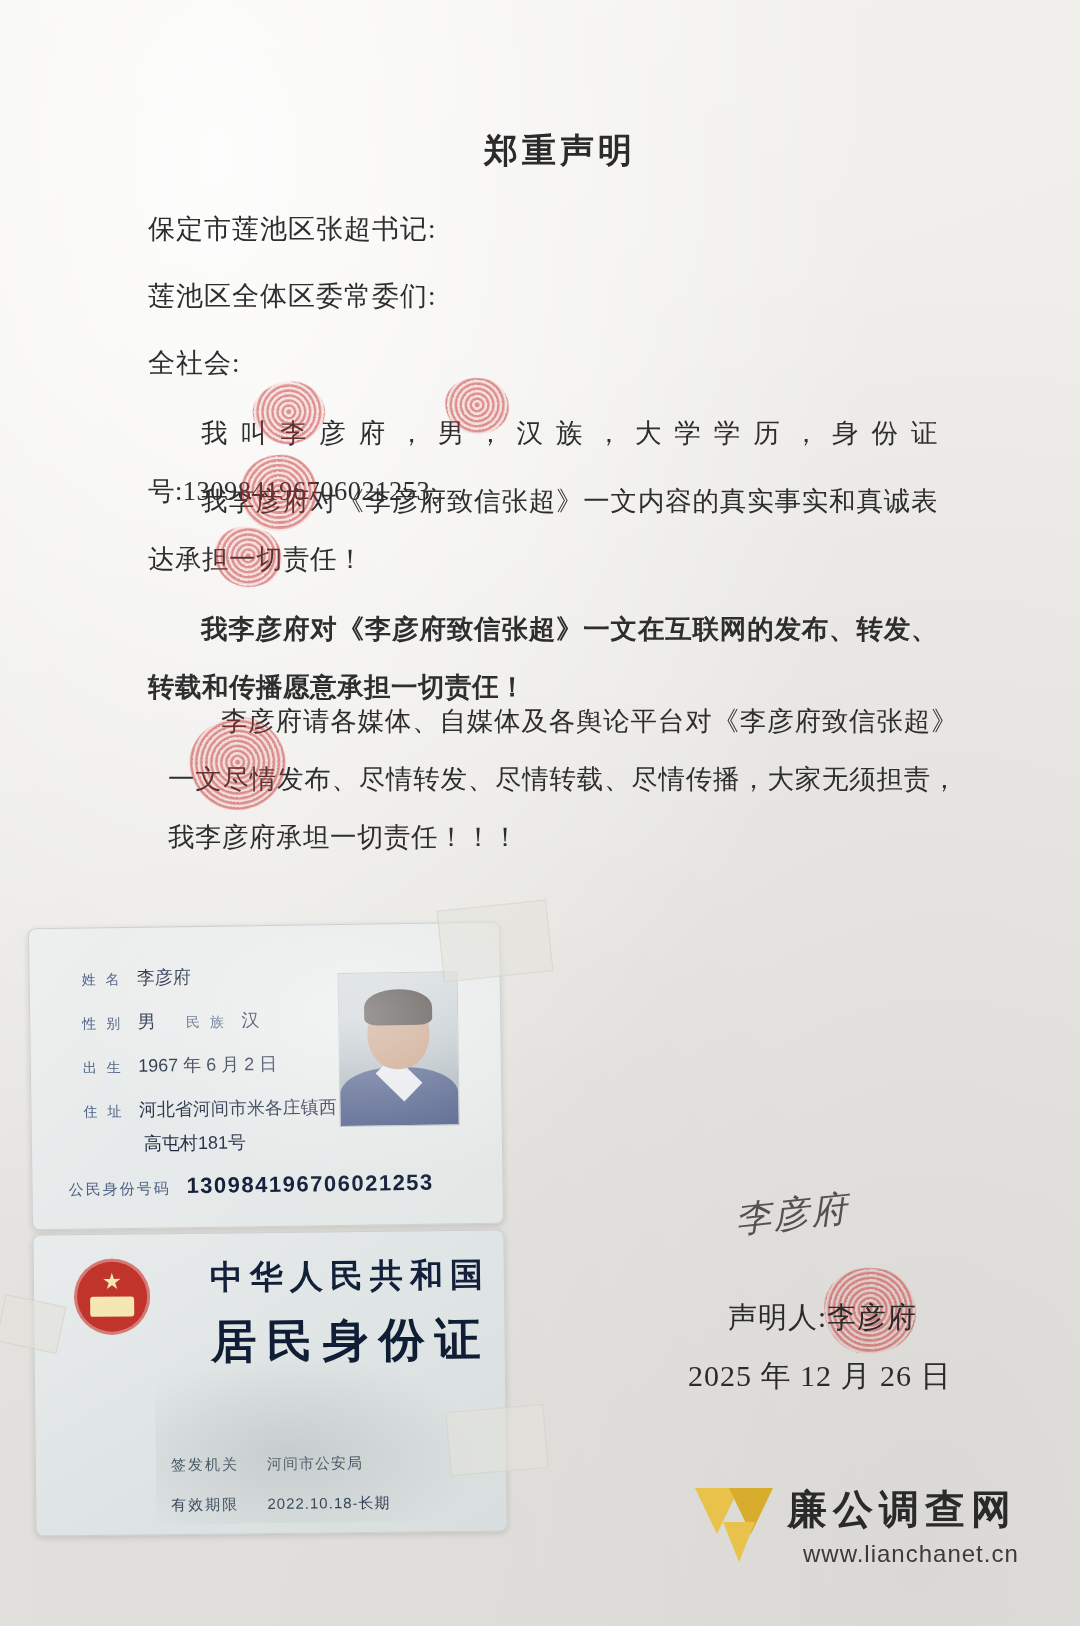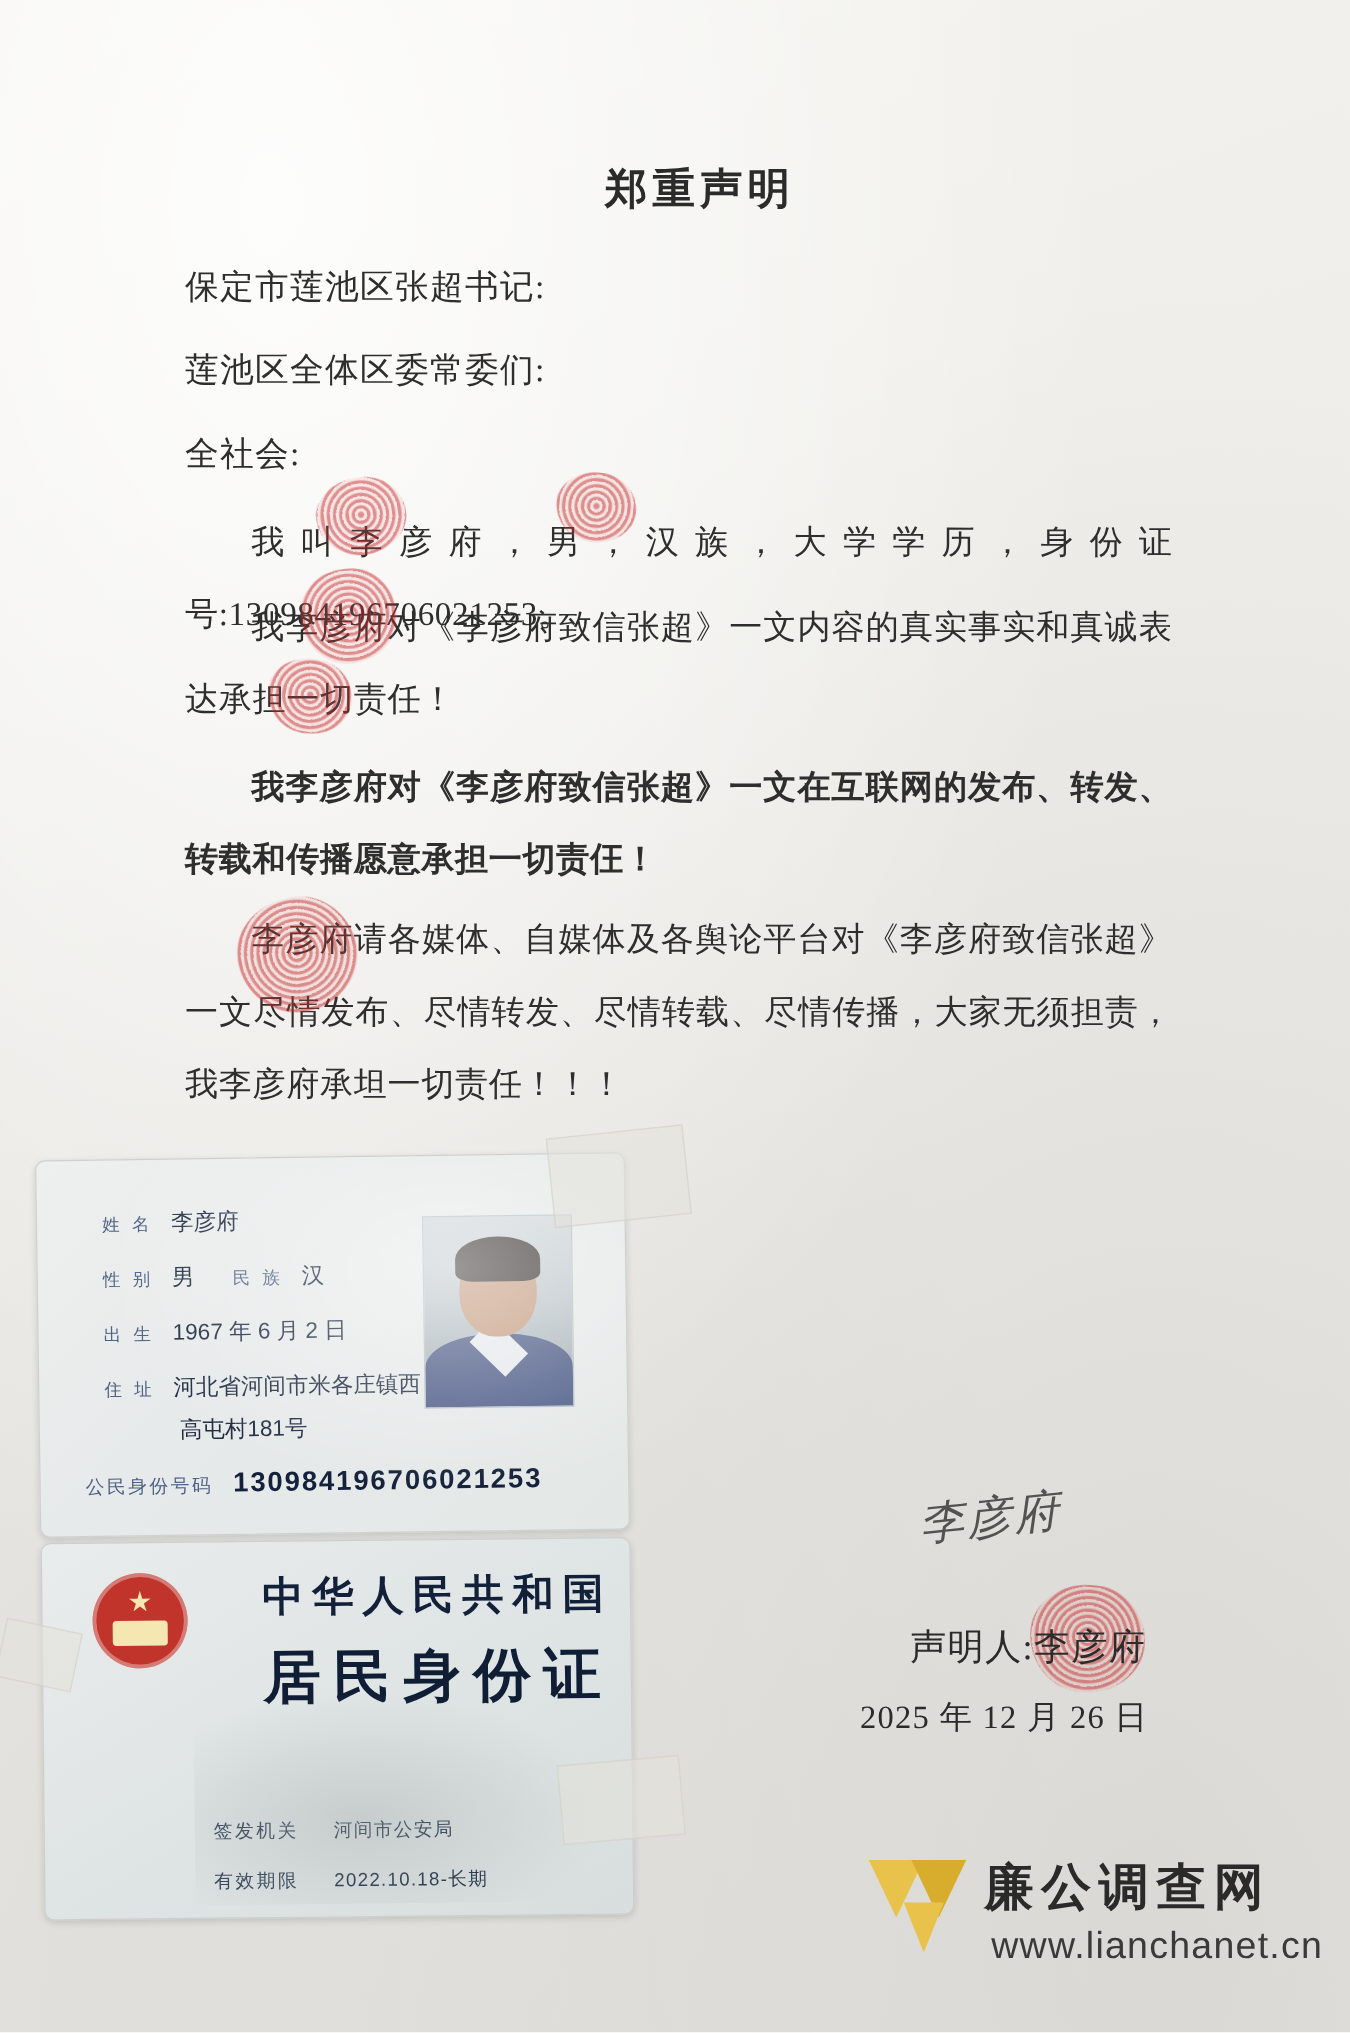--- a/index.html
+++ b/index.html
@@ -60,21 +60,21 @@
     letter-spacing: 0.5px;
     text-align: justify;
   }
   .body-block p {
     margin: 0 0 20px 0;
     text-indent: 2em;
   }
   .para-1 { top: 404px; }
   .para-2 { top: 472px; }
   .para-3 { top: 600px; font-weight: bold; }
-  .para-4 { top: 722px; }
+  .para-4 { top: 692px; margin-left: 20px; }
 
   
   .fingerprint {
     position: absolute;
     border-radius: 50% 46% 52% 48% / 46% 52% 48% 54%;
     background:
       repeating-radial-gradient(circle at 50% 48%,
         rgba(196,40,40,0.62) 0px, rgba(196,40,40,0.62) 2px,
         rgba(230,120,120,0.18) 3px, rgba(230,120,120,0.18) 5px);
     opacity: 0.82;
@@ -302,21 +302,21 @@
     top: 1298px;
     font-size: 29px;
     color: #2b2b2b;
     letter-spacing: 1px;
     white-space: nowrap;
   }
   .sig-date {
     position: absolute;
     left: 688px;
     top: 1356px;
-    font-size: 26px;
+    font-size: 30px;
     color: #2b2b2b;
     letter-spacing: 1px;
     white-space: nowrap;
   }
 
   
   .wm {
     position: absolute;
     left: 695px;
     top: 1482px;
@@ -360,24 +360,24 @@
     position: absolute;
     left: 92px;
     top: 0px;
     font-size: 40px;
     letter-spacing: 6px;
     color: #2a2a2a;
     font-weight: 700;
   }
   .wm-url {
     position: absolute;
-    left: 98px;
+    left: 108px;
     top: 58px;
     font-family: "Liberation Sans", sans-serif;
-    font-size: 30px;
+    font-size: 24px;
     letter-spacing: 1px;
     color: #3a3a3a;
   }
 </style>
 </head>
 <body>
 
 <div class="page">
   <div class="paper-shade"></div>
 

